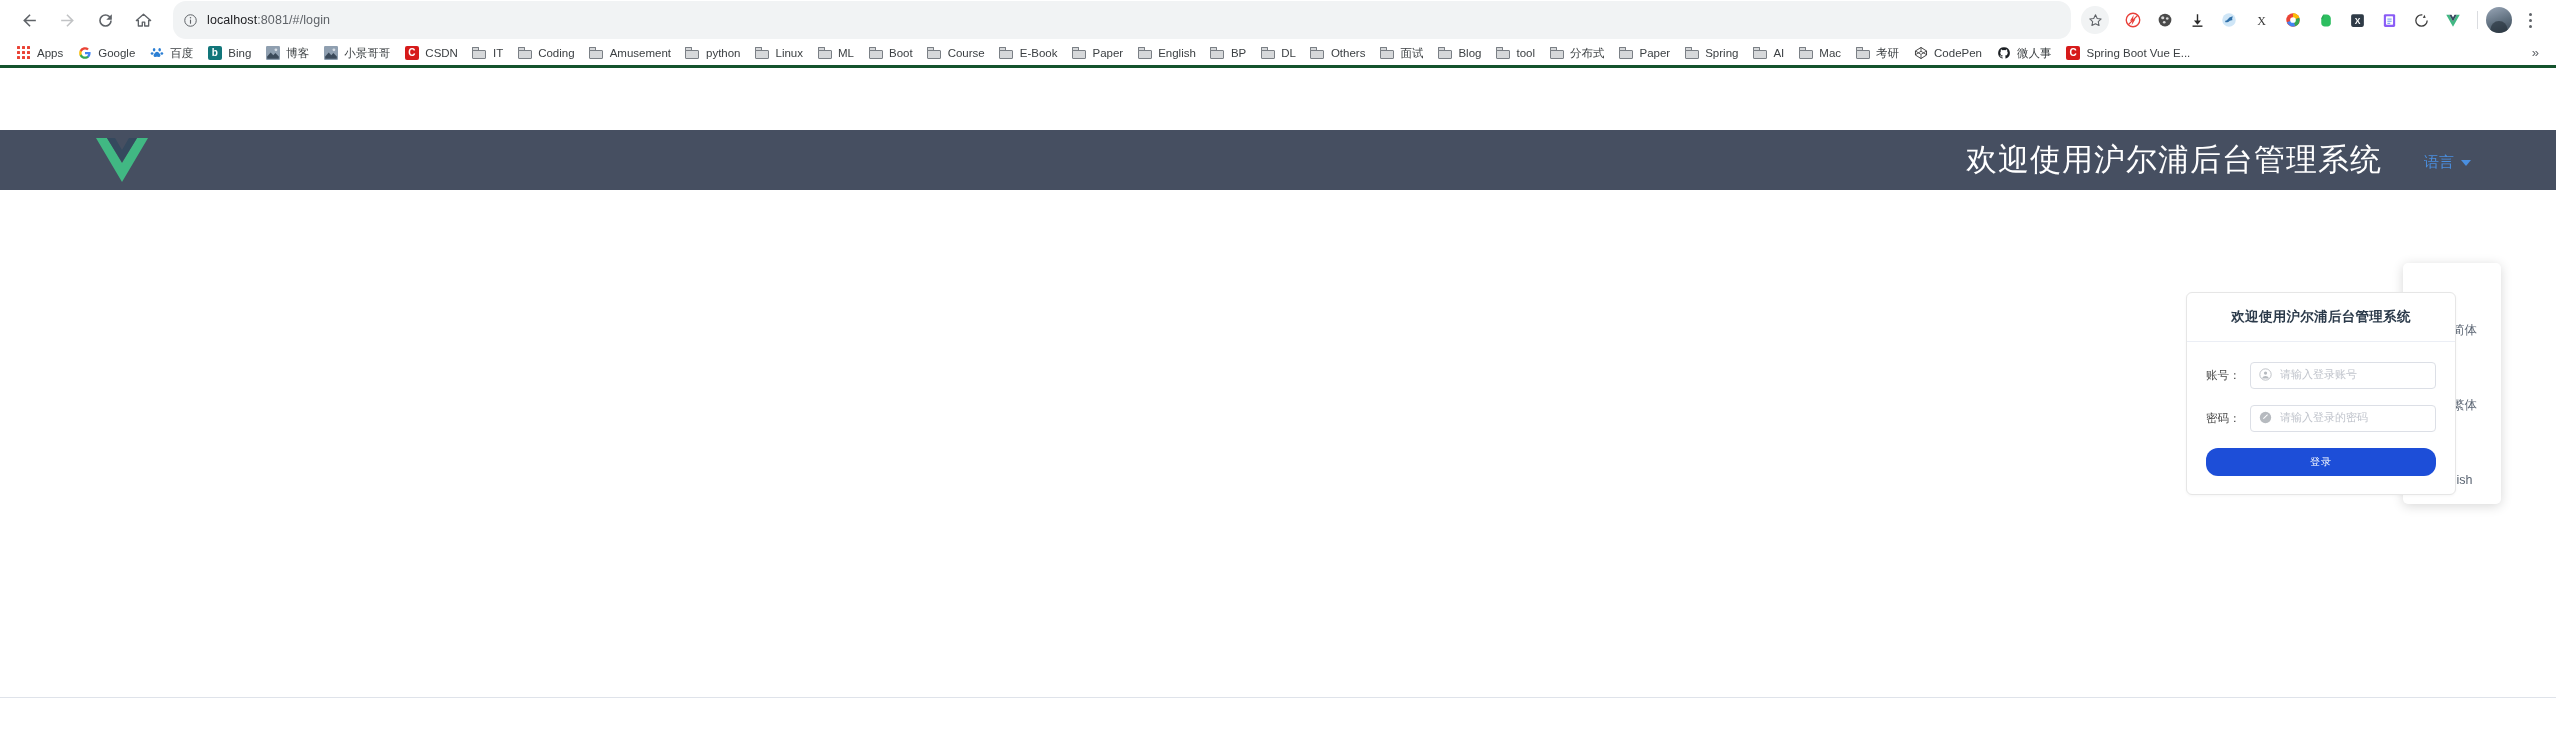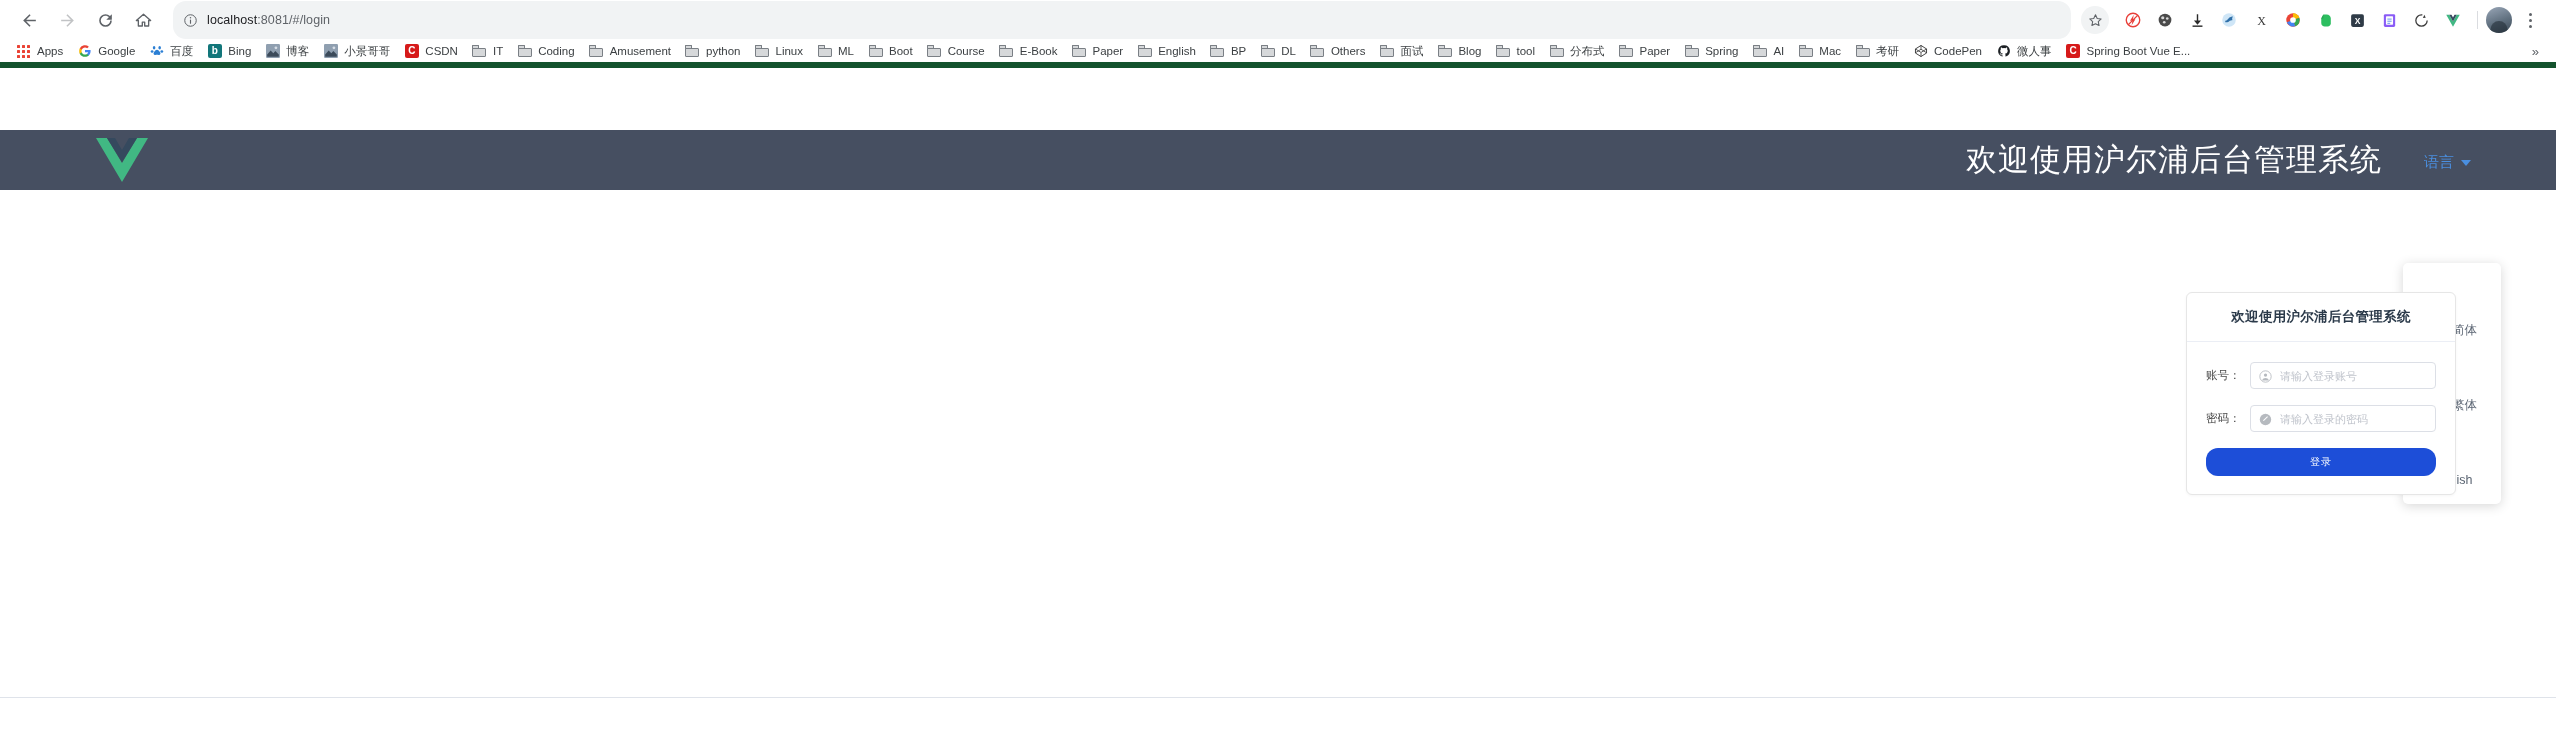--- a/index.html
+++ b/index.html
@@ -115,21 +115,21 @@
     background: #5f6368; display: block;
   }
 
   
   .bookmarks {
     height: 28px;
     display: flex;
     align-items: center;
     padding: 0 9px;
     box-sizing: border-box;
-    border-bottom: 6px solid #14532d;
+    border-bottom: 3px solid #14532d;
     overflow: hidden;
   }
   .bm {
     display: flex;
     align-items: center;
     height: 22px;
     padding: 0 7px;
     border-radius: 4px;
     flex: 0 0 auto;
     white-space: nowrap;
@@ -313,22 +313,22 @@
     padding-right: 8px;
     box-sizing: border-box;
     white-space: nowrap;
   }
   .input-wrap {
     flex: 1 1 auto;
     height: 27px;
     border: 1px solid #dcdfe6;
     border-radius: 4px;
     display: flex;
-    align-items: center;
-    padding: 0 8px;
+    align-items: flex-end;
+    padding: 8px 8px;
     box-sizing: border-box;
     background: #fff;
   }
   .input-ico {
     width: 13px; height: 13px;
     flex: 0 0 auto;
     margin-right: 8px;
     opacity: .62;
   }
   .input-field {

